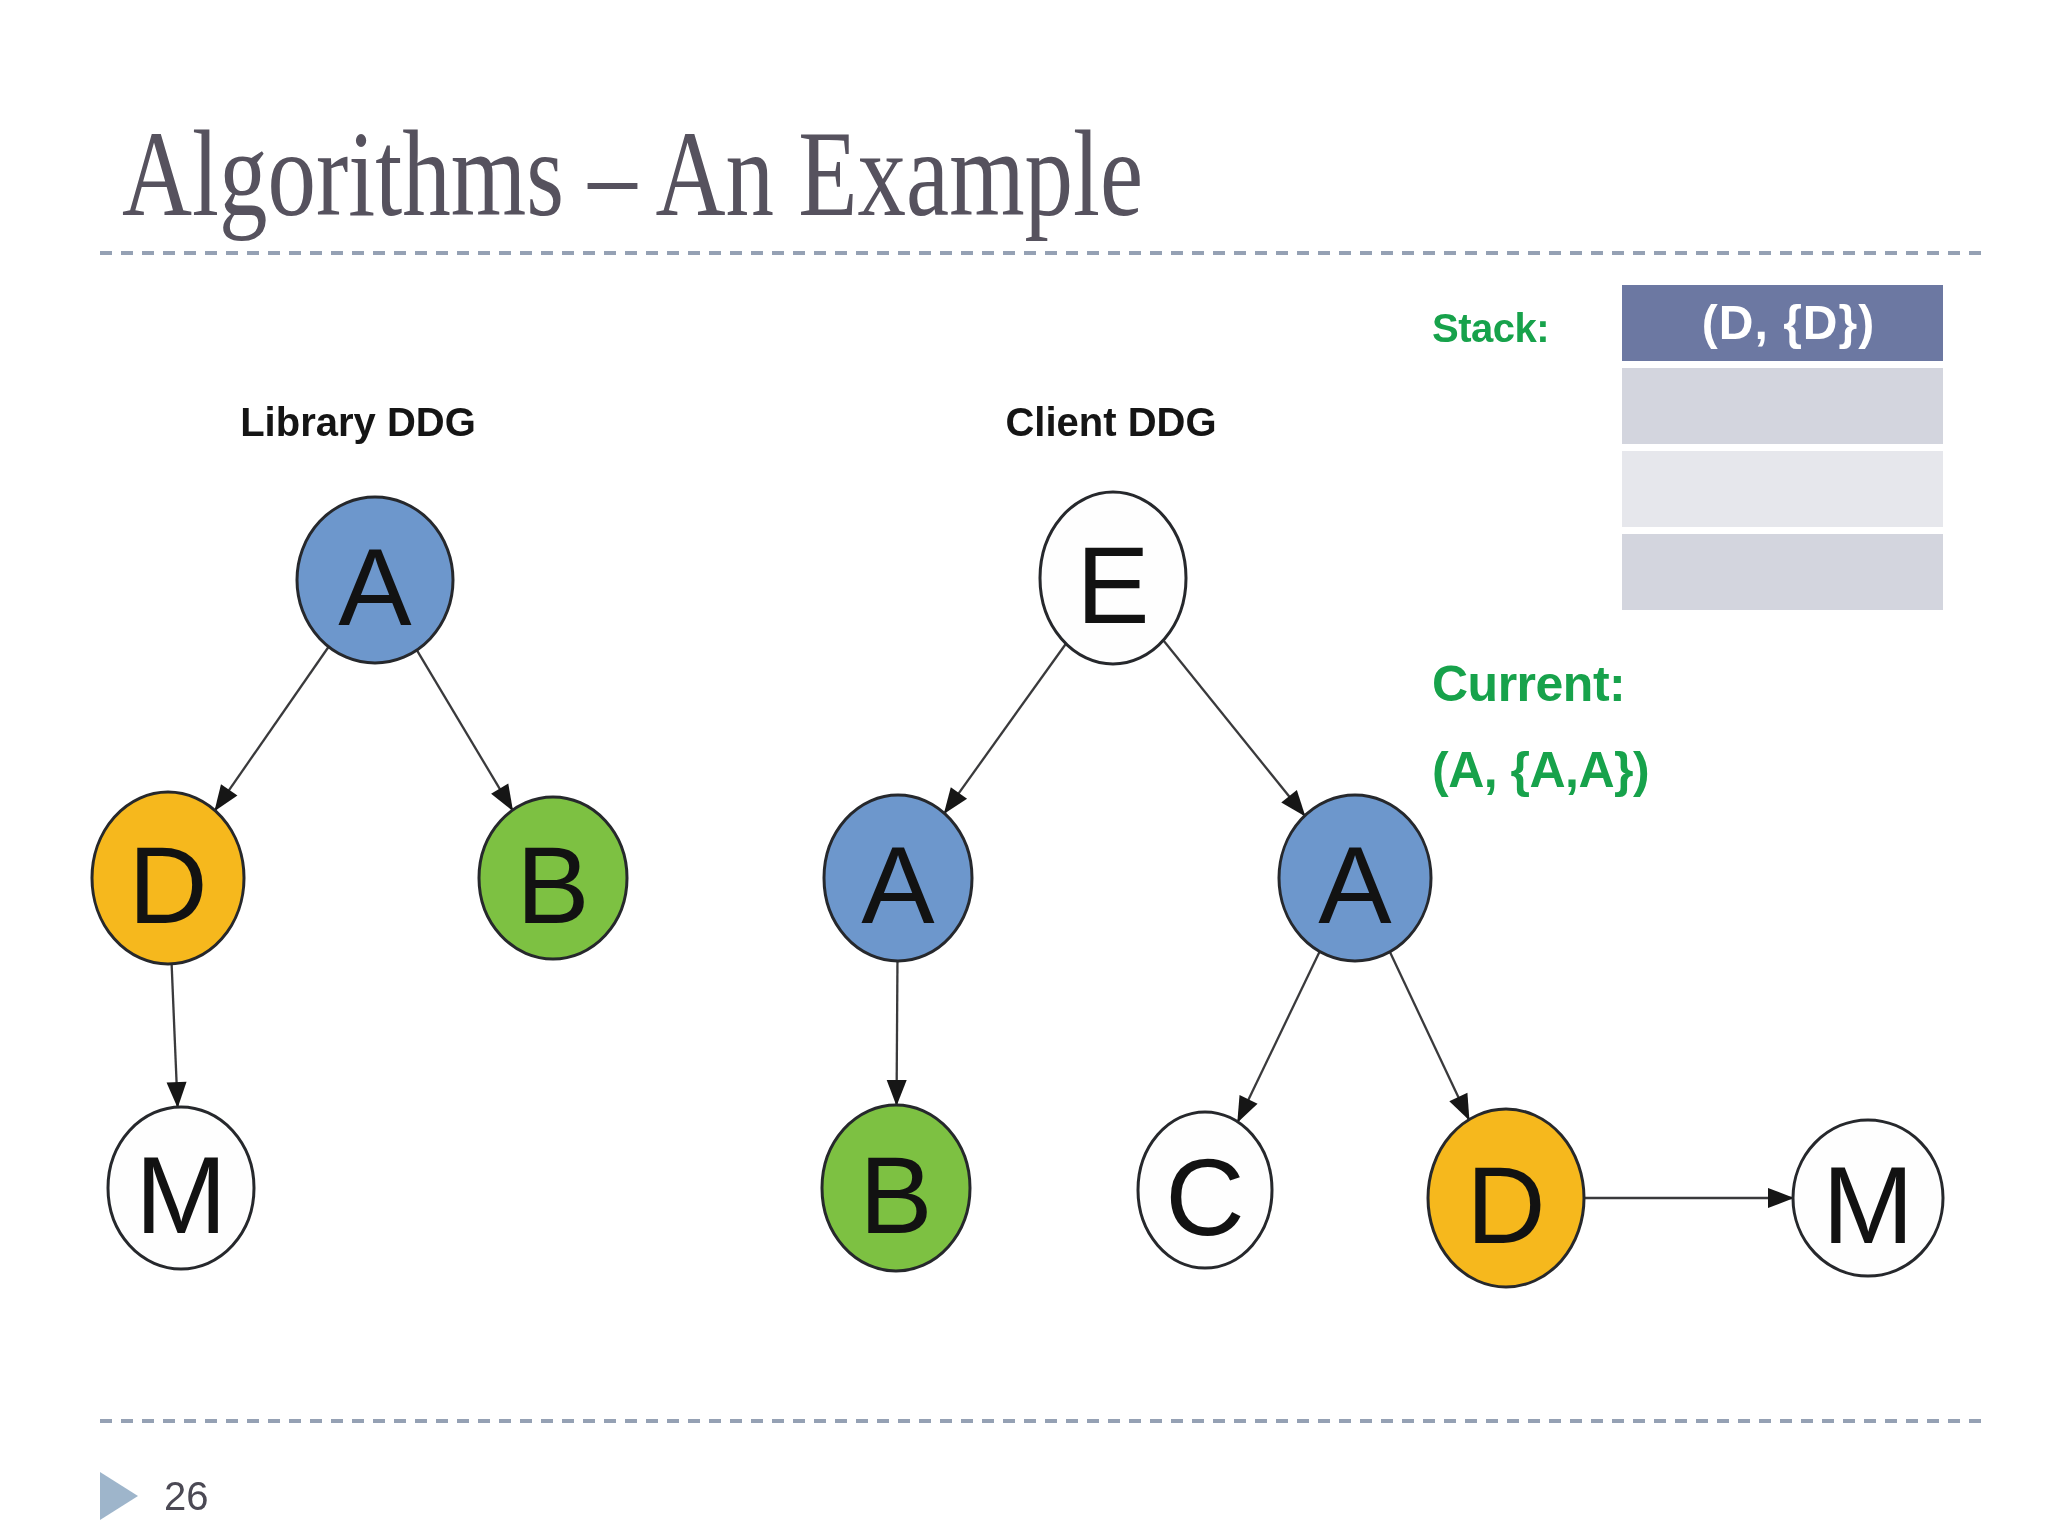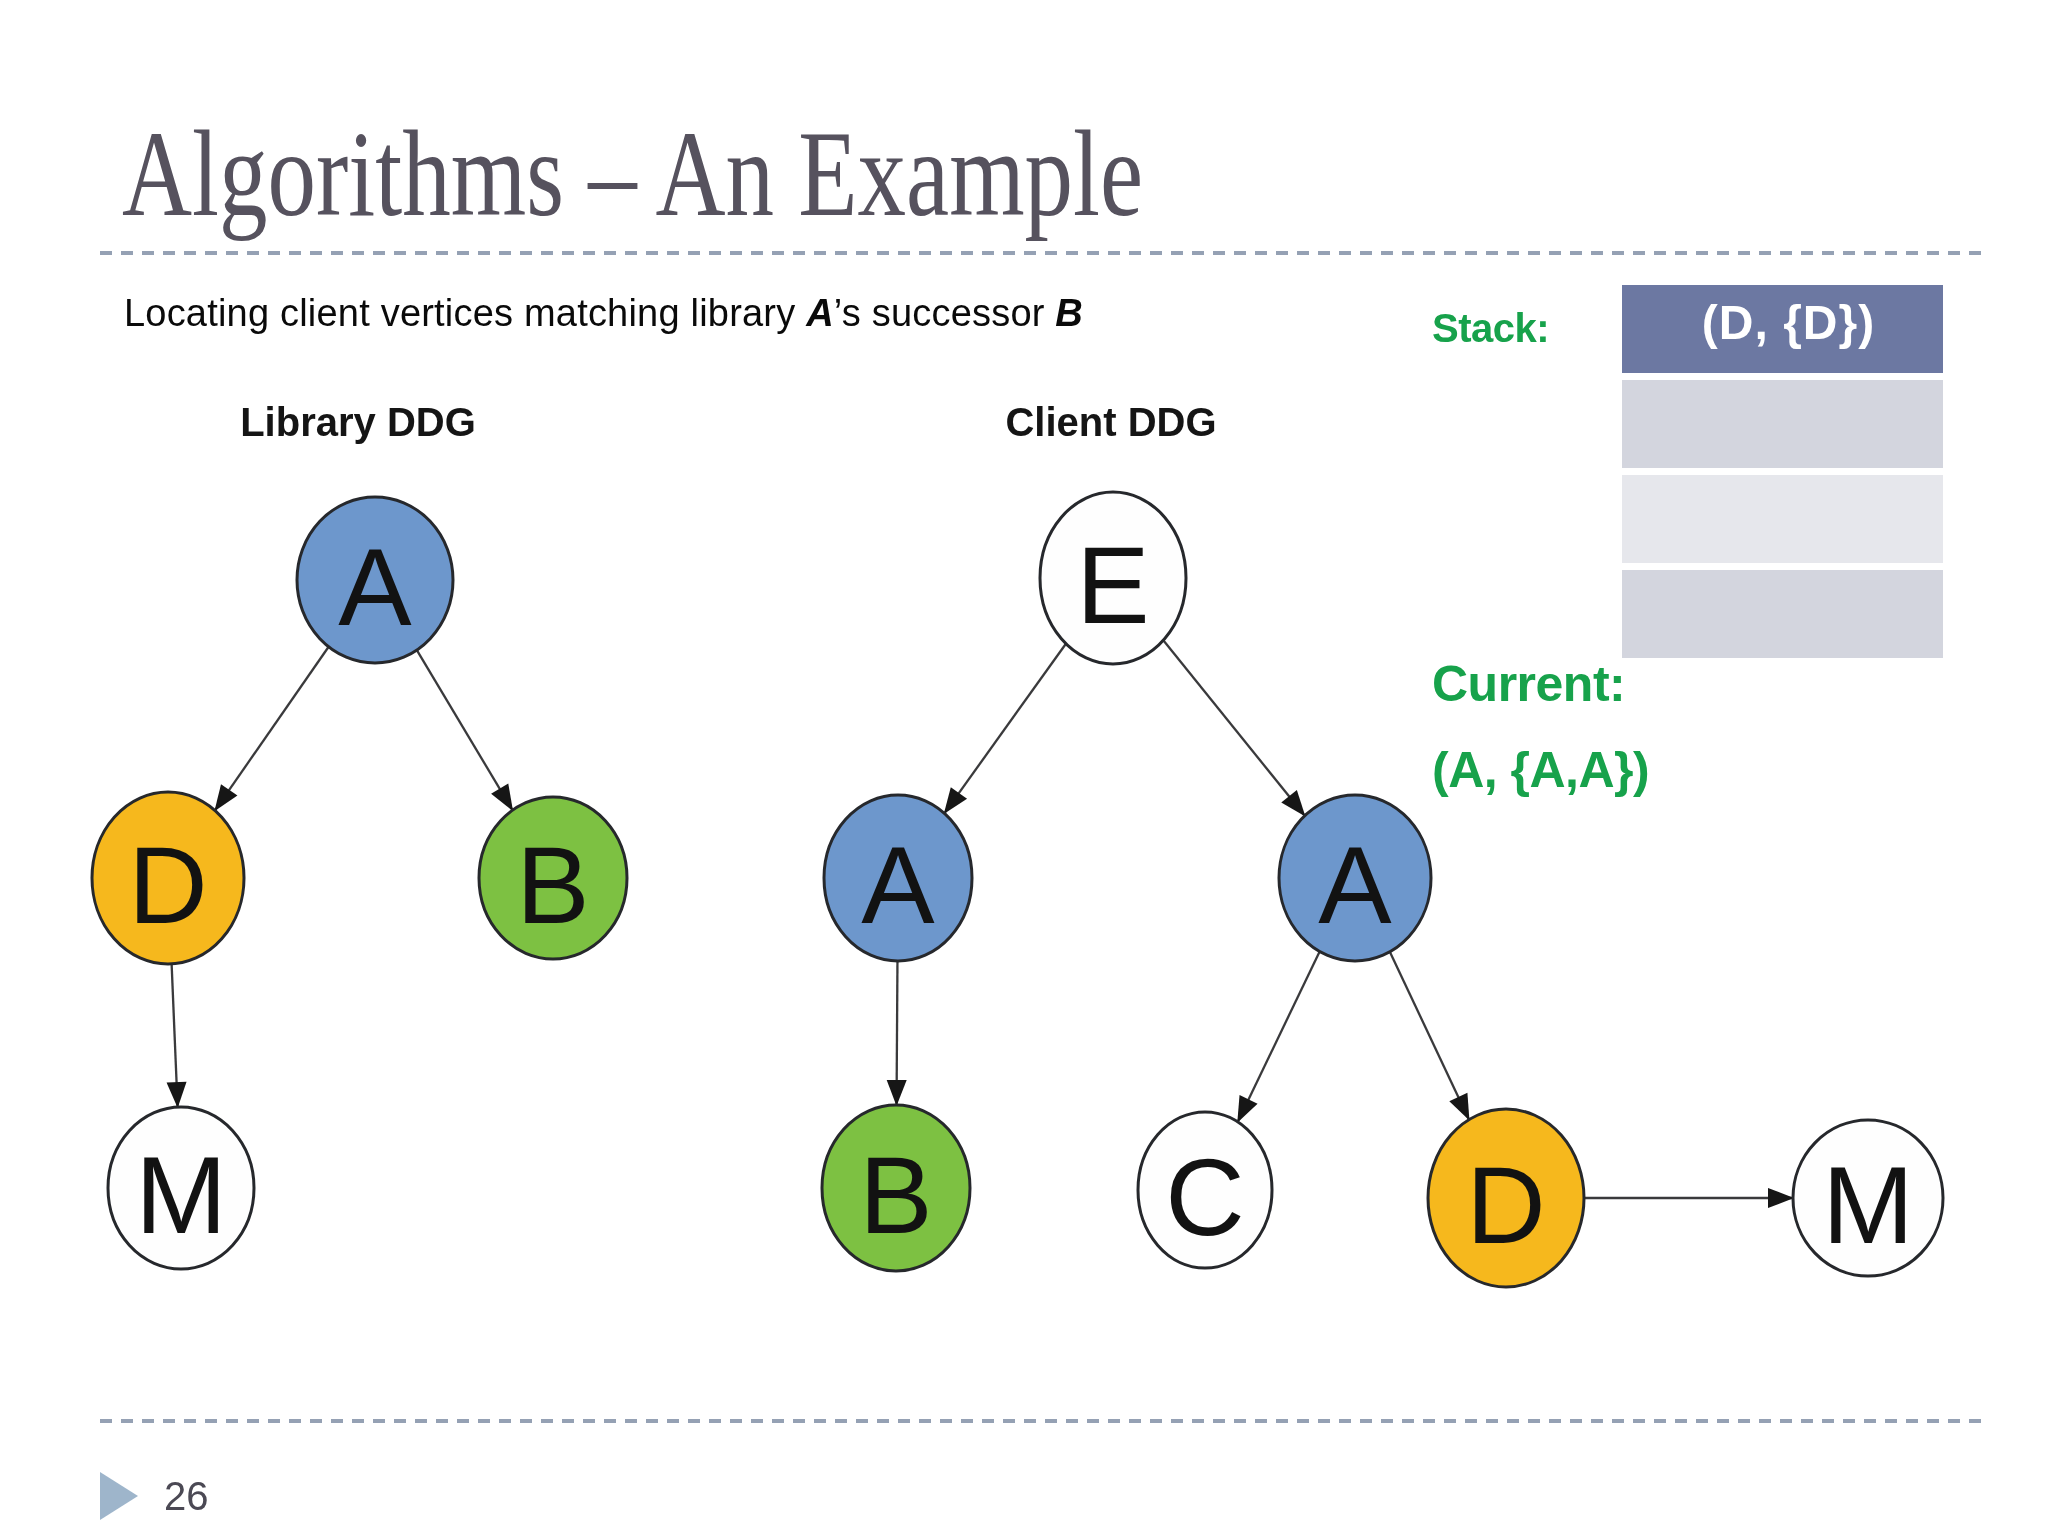--- a/index.html
+++ b/index.html
@@ -12,21 +12,21 @@
   .divider{position:absolute;left:100px;width:1885px;height:4px;
            background:repeating-linear-gradient(to right,var(--divider) 0 12px,transparent 12px 21px);}
   .divider-top{top:251px}
   .divider-bottom{top:1419px}
   .subtitle{position:absolute;left:124px;top:292px;margin:0;font-size:38px;
             color:var(--subtitle-text);letter-spacing:.2px;white-space:nowrap;}
   .subtitle .em{font-weight:700;font-style:italic;}
   .stack-label{position:absolute;left:1432px;top:306px;font-size:40px;font-weight:700;
                color:var(--green);letter-spacing:-.5px;}
   .stack-table{position:absolute;left:1622px;top:285px;width:321px;}
-  .stack-row{height:88px;margin-bottom:7px;padding-left:12px;}
+  .stack-row{height:76px;margin-bottom:7px;padding-left:12px;}
   .stack-row.header{background:var(--stack-hdr);color:var(--stack-hdr-text);font-weight:700;
                     font-size:48px;text-align:center;line-height:76px;letter-spacing:1px;}
   .stack-row.a{background:var(--stack-row-a);}
   .stack-row.b{background:var(--stack-row-b);}
   .current-line{position:absolute;left:1432px;top:655px;font-size:50px;font-weight:700;
                 color:var(--green);display:flex;gap:28px;letter-spacing:-.5px;white-space:nowrap;flex-direction:column;}
   .ddg{position:absolute;left:0;top:0;}
   .diagram-title{font-family:"Liberation Sans","DejaVu Sans",sans-serif;
                  font-size:40px;font-weight:700;fill:var(--diagram-label);}
   .node-label{font-family:"Liberation Sans","DejaVu Sans",sans-serif;font-size:110px;fill:#121212;}
@@ -39,21 +39,20 @@
 </style>
 </head>
 <body>
 
 <div class="slide">
 
   <h1 class="title">Algorithms – An Example</h1>
 
   <div class="divider divider-top"></div>
 
-  <p class="subtitle"><span>Locating client vertices matching library </span><span class="em">A</span><span>’s successor </span><span class="em">B</span></p>
 
   <div class="stack-label">Stack:</div>
   <div class="stack-table">
       <div class="stack-row header">(D, {D})</div>
       <div class="stack-row a"></div>
       <div class="stack-row b"></div>
       <div class="stack-row a"></div>
     </div>
 
   <div class="current-line">

